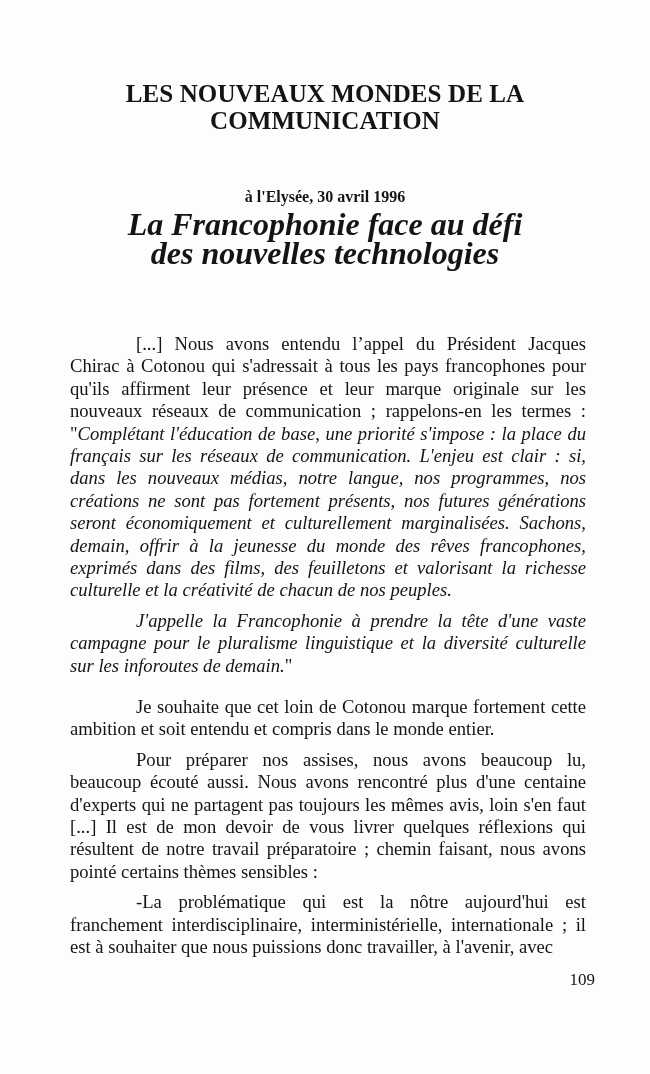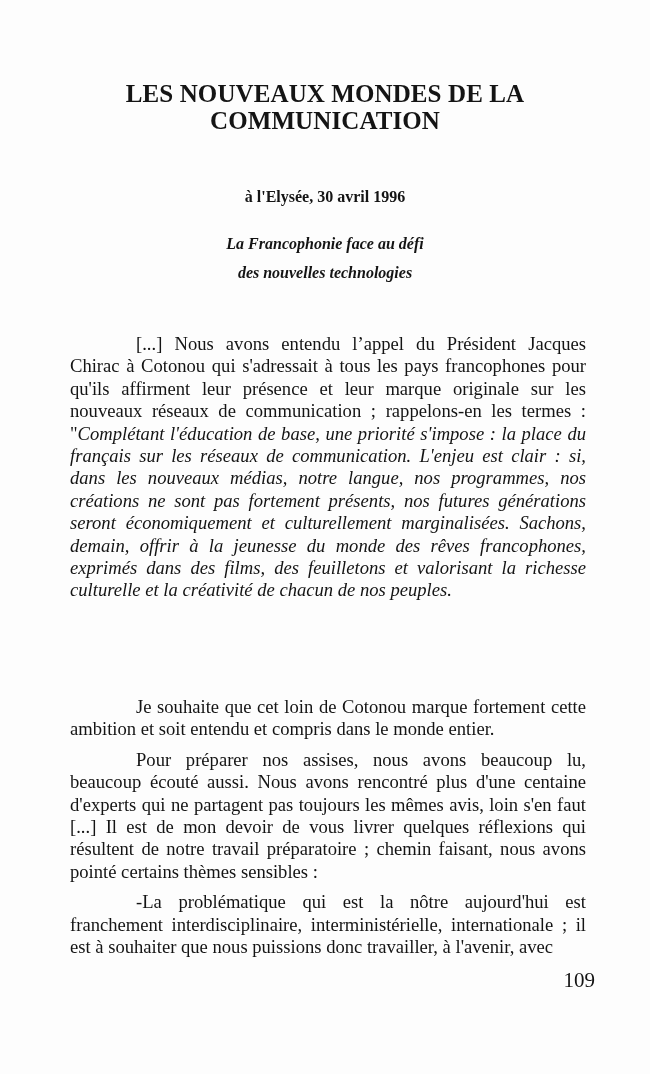--- a/index.html
+++ b/index.html
@@ -42,24 +42,23 @@
       white-space: nowrap;
     }
     .venue {
       top: 186px;
       font-size: 16px;
       line-height: 22px;
       white-space: nowrap;
     }
     .theme {
       top: 210px;
-      font-size: 16px;
+      font-size: 32px;
       line-height: 29px;
       font-style: italic;
-      margin-top: 19px;
     }
     .theme div { white-space: nowrap; }
 
     .body-text {
       position: absolute;
       left: 62px;
       width: 532px;
       font-size: 18.6px;
       line-height: 22.4px;
       text-align: justify;
@@ -71,21 +70,21 @@
     .quote-it { font-style: italic; }
     .block1 { top: 325px; }
     .block2 { top: 688px; }
 
     .page-number {
       position: absolute;
       top: 970px;
       left: 555px;
       width: 40px;
       text-align: right;
-      font-size: 21px;
+      font-size: 17px;
       line-height: 20px;
     }
   </style>
 </head>
 <body>
 
 <div class="page">
 
   <div class="title-block main-title">
     <div>LES NOUVEAUX MONDES DE LA</div>
@@ -95,20 +94,21 @@
 
   <div class="title-block venue">à l'Elysée, 30 avril 1996</div>
 
   <div class="title-block theme">
     <div>La Francophonie face au défi</div>
     <div>des nouvelles technologies</div>
   </div>
 
   <div class="body-text block1">
     <p><span>[...] Nous avons entendu l’appel du Président Jacques Chirac à Cotonou qui s'adressait à tous les pays francophones pour qu'ils affirment leur présence et leur marque originale sur les nouveaux réseaux de communication ; rappelons-en les termes : "</span><span class="quote-it">Complétant l'éducation de base, une priorité s'impose : la place du français sur les réseaux de communication. L'enjeu est clair : si, dans les nouveaux médias, notre langue, nos programmes, nos créations ne sont pas fortement présents, nos futures générations seront économiquement et culturellement marginalisées. Sachons, demain, offrir à la jeunesse du monde des rêves francophones, exprimés dans des films, des feuilletons et valorisant la richesse culturelle et la créativité de chacun de nos peuples.</span></p>
+    <p><span class="quote-it">J'appelle la Francophonie à prendre la tête d'une vaste campagne pour le pluralisme linguistique et la diversité culturelle sur les inforoutes de demain.</span><span>"</span></p>
   </div>
 
   <div class="body-text block2">
     <p>Je souhaite que cet loin de Cotonou marque fortement cette ambition et soit entendu et compris dans le monde entier.</p>
     <p>Pour préparer nos assises, nous avons beaucoup lu, beaucoup écouté aussi. Nous avons rencontré plus d'une centaine d'experts qui ne partagent pas toujours les mêmes avis, loin s'en faut [...] Il est de mon devoir de vous livrer quelques réflexions qui résultent de notre travail préparatoire ; chemin faisant, nous avons pointé certains thèmes sensibles :</p>
     <p>-La problématique qui est la nôtre aujourd'hui est franchement interdisciplinaire, interministérielle, internationale ; il est à souhaiter que nous puissions donc travailler, à l'avenir, avec</p>
   </div>
 
   <div class="page-number">109</div>
 

